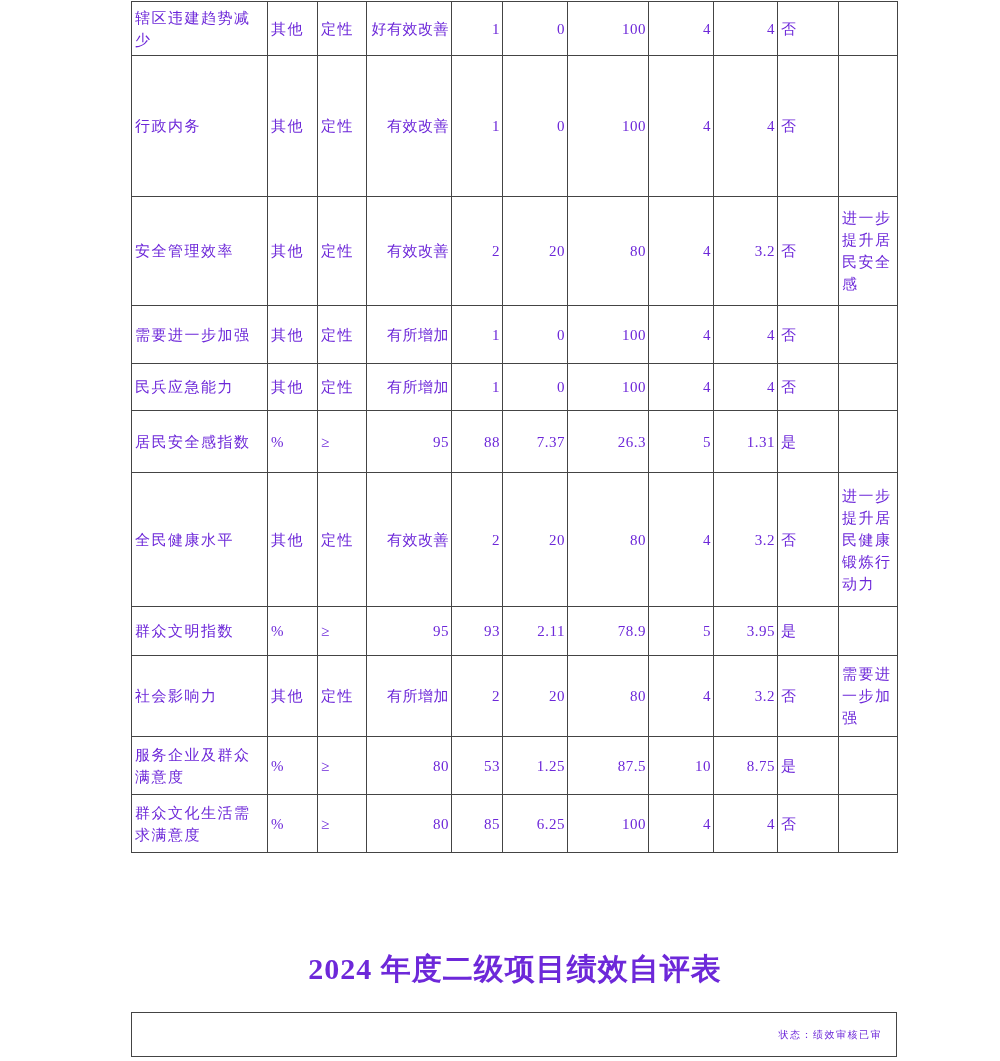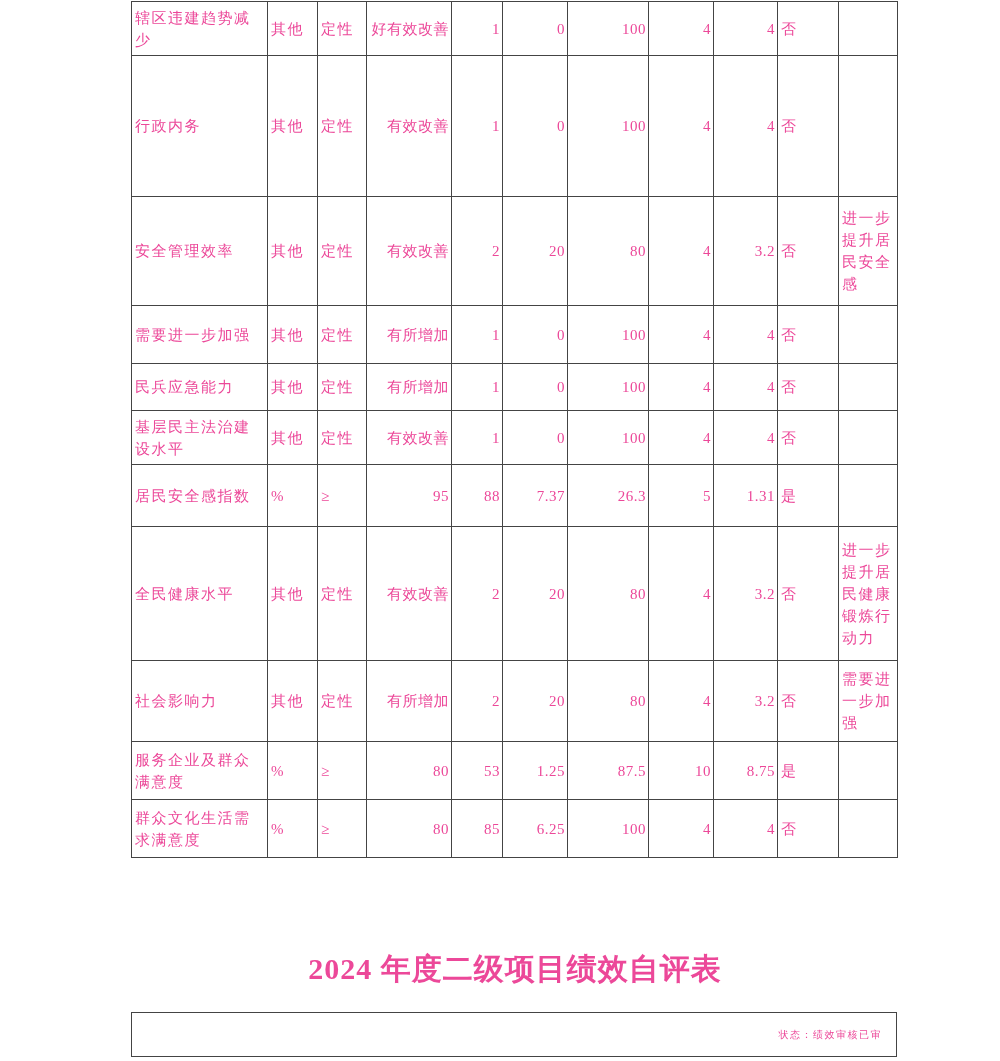--- a/index.html
+++ b/index.html
@@ -1,21 +1,21 @@
 <!DOCTYPE html>
 <html><head>
 <meta charset="utf-8">
 <style>
   html,body{margin:0;padding:0;background:#ffffff;}
   .page{
     position:relative;
     width:1000px;height:1061px;
     background:#ffffff;
     font-family:"Liberation Serif","DejaVu Serif",serif;
-    color:#ec4899;
+    color:#6d28d9;
     overflow:hidden;
   }
   table.perf-table{
     position:absolute;
     left:131px;top:1px;
     width:766px;
     border-collapse:collapse;
     table-layout:fixed;
   }
   table.perf-table td{
@@ -143,33 +143,20 @@
           <td>定性</td>
           <td>有所增加</td>
           <td>1</td>
           <td>0</td>
           <td>100</td>
           <td>4</td>
           <td>4</td>
           <td>否</td>
           <td></td>
         </tr>
-        <tr style="height: 54px;">
-          <td>基层民主法治建设水平</td>
-          <td>其他</td>
-          <td>定性</td>
-          <td>有效改善</td>
-          <td>1</td>
-          <td>0</td>
-          <td>100</td>
-          <td>4</td>
-          <td>4</td>
-          <td>否</td>
-          <td></td>
-        </tr>
         <tr style="height: 62px;">
           <td>居民安全感指数</td>
           <td>%</td>
           <td>≥</td>
           <td>95</td>
           <td>88</td>
           <td>7.37</td>
           <td>26.3</td>
           <td>5</td>
           <td>1.31</td>
@@ -182,20 +169,33 @@
           <td>定性</td>
           <td>有效改善</td>
           <td>2</td>
           <td>20</td>
           <td>80</td>
           <td>4</td>
           <td>3.2</td>
           <td>否</td>
           <td>进一步提升居民健康锻炼行动力</td>
         </tr>
+        <tr style="height: 49px;">
+          <td>群众文明指数</td>
+          <td>%</td>
+          <td>≥</td>
+          <td>95</td>
+          <td>93</td>
+          <td>2.11</td>
+          <td>78.9</td>
+          <td>5</td>
+          <td>3.95</td>
+          <td>是</td>
+          <td></td>
+        </tr>
         <tr style="height: 81px;">
           <td>社会影响力</td>
           <td>其他</td>
           <td>定性</td>
           <td>有所增加</td>
           <td>2</td>
           <td>20</td>
           <td>80</td>
           <td>4</td>
           <td>3.2</td>

